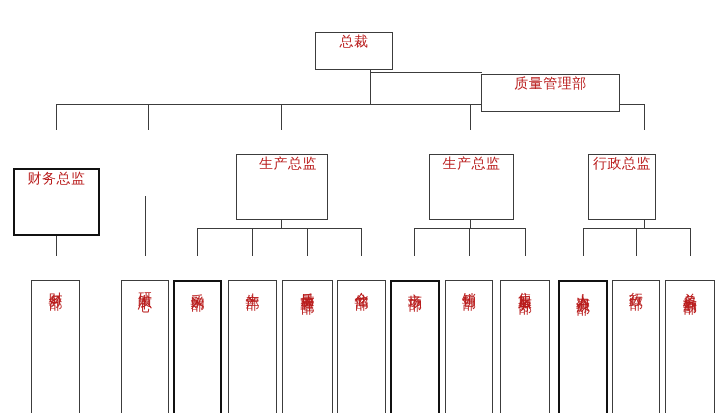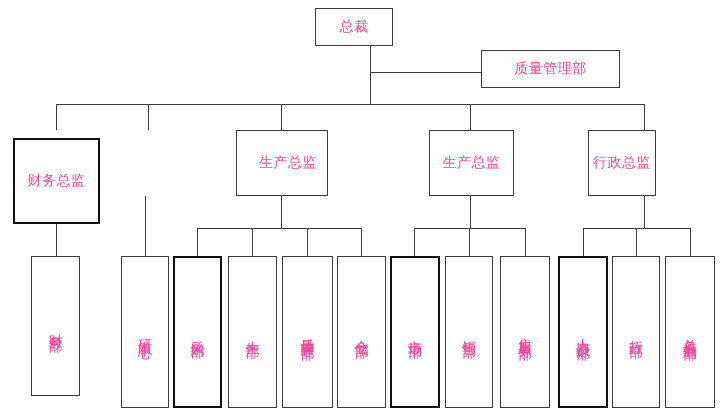--- a/index.html
+++ b/index.html
@@ -16,24 +16,25 @@
     height: 413px;
     background: #ffffff;
     overflow: hidden;
   }
   .node {
     position: absolute;
     box-sizing: border-box;
     background: #ffffff;
     border: 1px solid #3c3c3c;
     display: flex;
-    align-items: center;
+    align-items: flex-start;
     justify-content: center;
-    color: #ec4899;
+    color: #b91c1c;
     z-index: 3;
+    margin-top: 24px;
   }
   .node.bold {
     border: 2px solid #111111;
   }
   .node .label {
     text-align: center;
     line-height: 1.22;
     letter-spacing: 0.5px;
   }
   
@@ -98,21 +99,21 @@
   <div class="line v" style="left:690px; top:228px; height:28px;"></div>
 
   <div class="node htext" style="left:315px; top:8px; width:78px; height:38px;">
     <span class="label">总裁</span>
   </div>
 
   <div class="node htext" style="left:481px; top:50px; width:139px; height:38px;">
     <span class="label">质量管理部</span>
   </div>
 
-  <div class="node htext bold" style="left:13px; top:138px; width:87px; height:86px;">
+  <div class="node htext bold" style="left:13px; top:144px; width:87px; height:68px;">
     <span class="label">财务总监</span>
   </div>
 
 
   <div class="node htext" style="left:236px; top:130px; width:92px; height:66px;padding-left:12px;">
     <span class="label">生产总监</span>
   </div>
 
   <div class="node htext" style="left:429px; top:130px; width:85px; height:66px;">
     <span class="label">生产总监</span>

